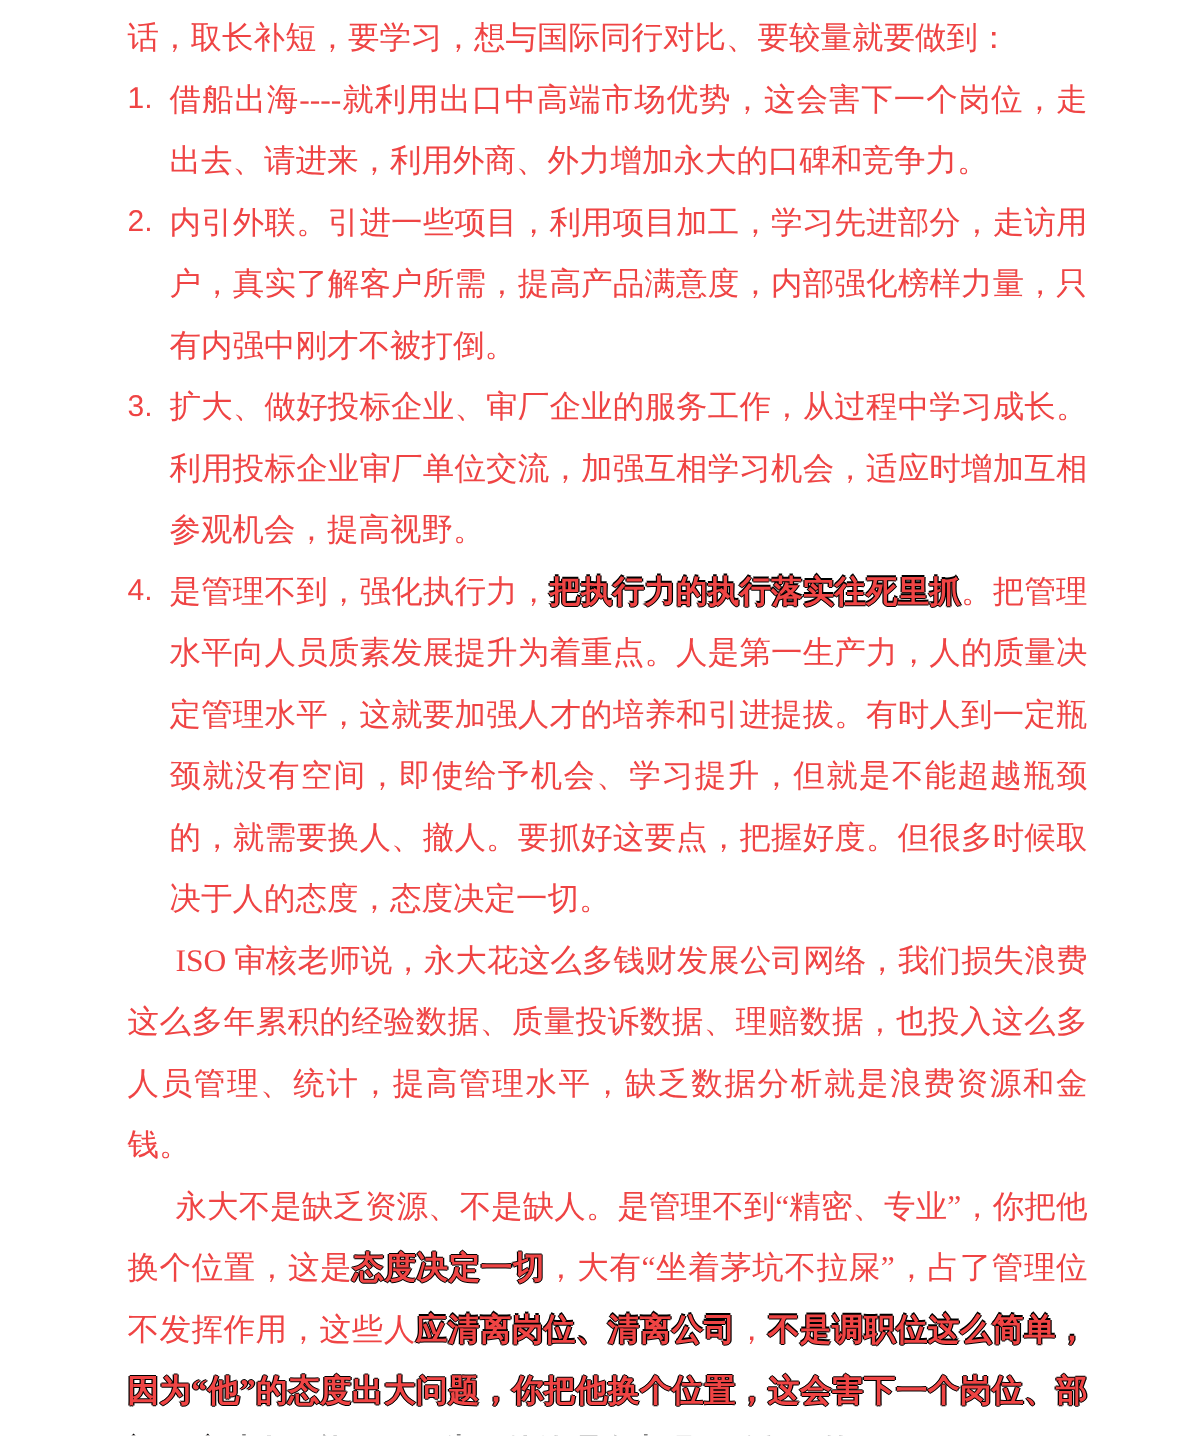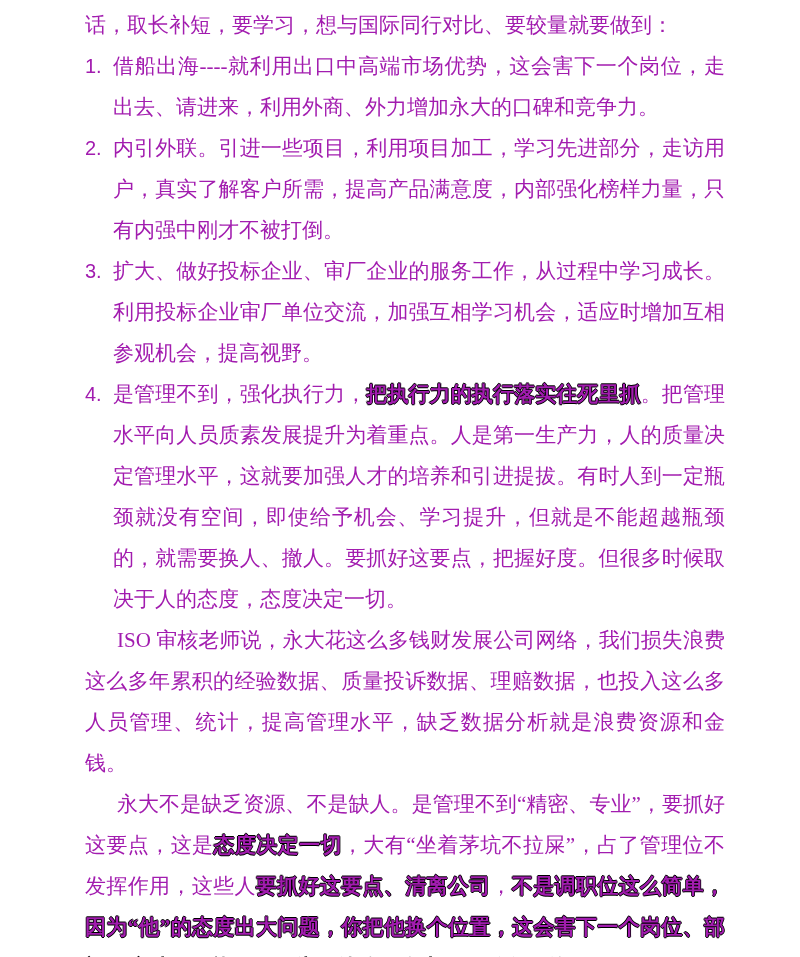--- a/index.html
+++ b/index.html
@@ -9,21 +9,21 @@
   }
   .page {
     box-sizing: border-box;
     width: 800px;
     height: 957px;
     background: #ffffff;
     padding: 5px 75px 0 85px;
     font-family: "Liberation Serif", serif;
     font-size: 21px;
     line-height: 41px;
-    color: #a21caf;
+    color: #ef4444;
     text-align: justify;
     text-justify: inter-character;
     overflow: hidden;
   }
   .para {
     margin: 0;
     padding: 0;
   }
   .indent {
     text-indent: 32px;
@@ -76,15 +76,15 @@
 
     <div class="li">
       <span class="num">4.</span>
       <p class="para"><span>是管理不到，强化执行力，</span><span class="heavy">把执行力的执行落实往死里抓</span><span>。把管理水平向人员质素发展提升为着重点。人是第一生产力，人的质量决定管理水平，这就要加强人才的培养和引进提拔。有时人到一定瓶颈就没有空间，即使给予机会、学习提升，但就是不能超越瓶颈的，就需要换人、撤人。要抓好这要点，把握好度。但很多时候取决于人的态度，态度决定一切。</span></p>
     </div>
 
   </div>
 
   <p class="para indent"><span>ISO 审核老师说，永大花这么多钱财发展公司网络，我们损失浪费这么多年累积的经验数据、质量投诉数据、理赔数据，也投入这么多人员管理、统计，提高管理水平，缺乏数据分析就是浪费资源和金钱。</span></p>
 
-  <p class="para indent"><span>永大不是缺乏资源、不是缺人。是管理不到“精密、专业”，要抓好这要点，这是</span><span class="heavy">态度决定一切</span><span>，大有“坐着茅坑不拉屎”，占了管理位不发挥作用，这些人</span><span class="heavy">要抓好这要点、清离公司</span><span>，</span><span class="heavy">不是调职位这么简单，因为“他”的态度出大问题，你把他换个位置，这会害下一个岗位、部门，这种人不能用，因为用他管理会出现“死循环”的。</span></p>
+  <p class="para indent"><span>永大不是缺乏资源、不是缺人。是管理不到“精密、专业”，你把他换个位置，这是</span><span class="heavy">态度决定一切</span><span>，大有“坐着茅坑不拉屎”，占了管理位不发挥作用，这些人</span><span class="heavy">应清离岗位、清离公司</span><span>，</span><span class="heavy">不是调职位这么简单，因为“他”的态度出大问题，你把他换个位置，这会害下一个岗位、部门，这种人不能用，因为用他管理会出现“死循环”的。</span></p>
 
 </div>
 
 </body></html>

